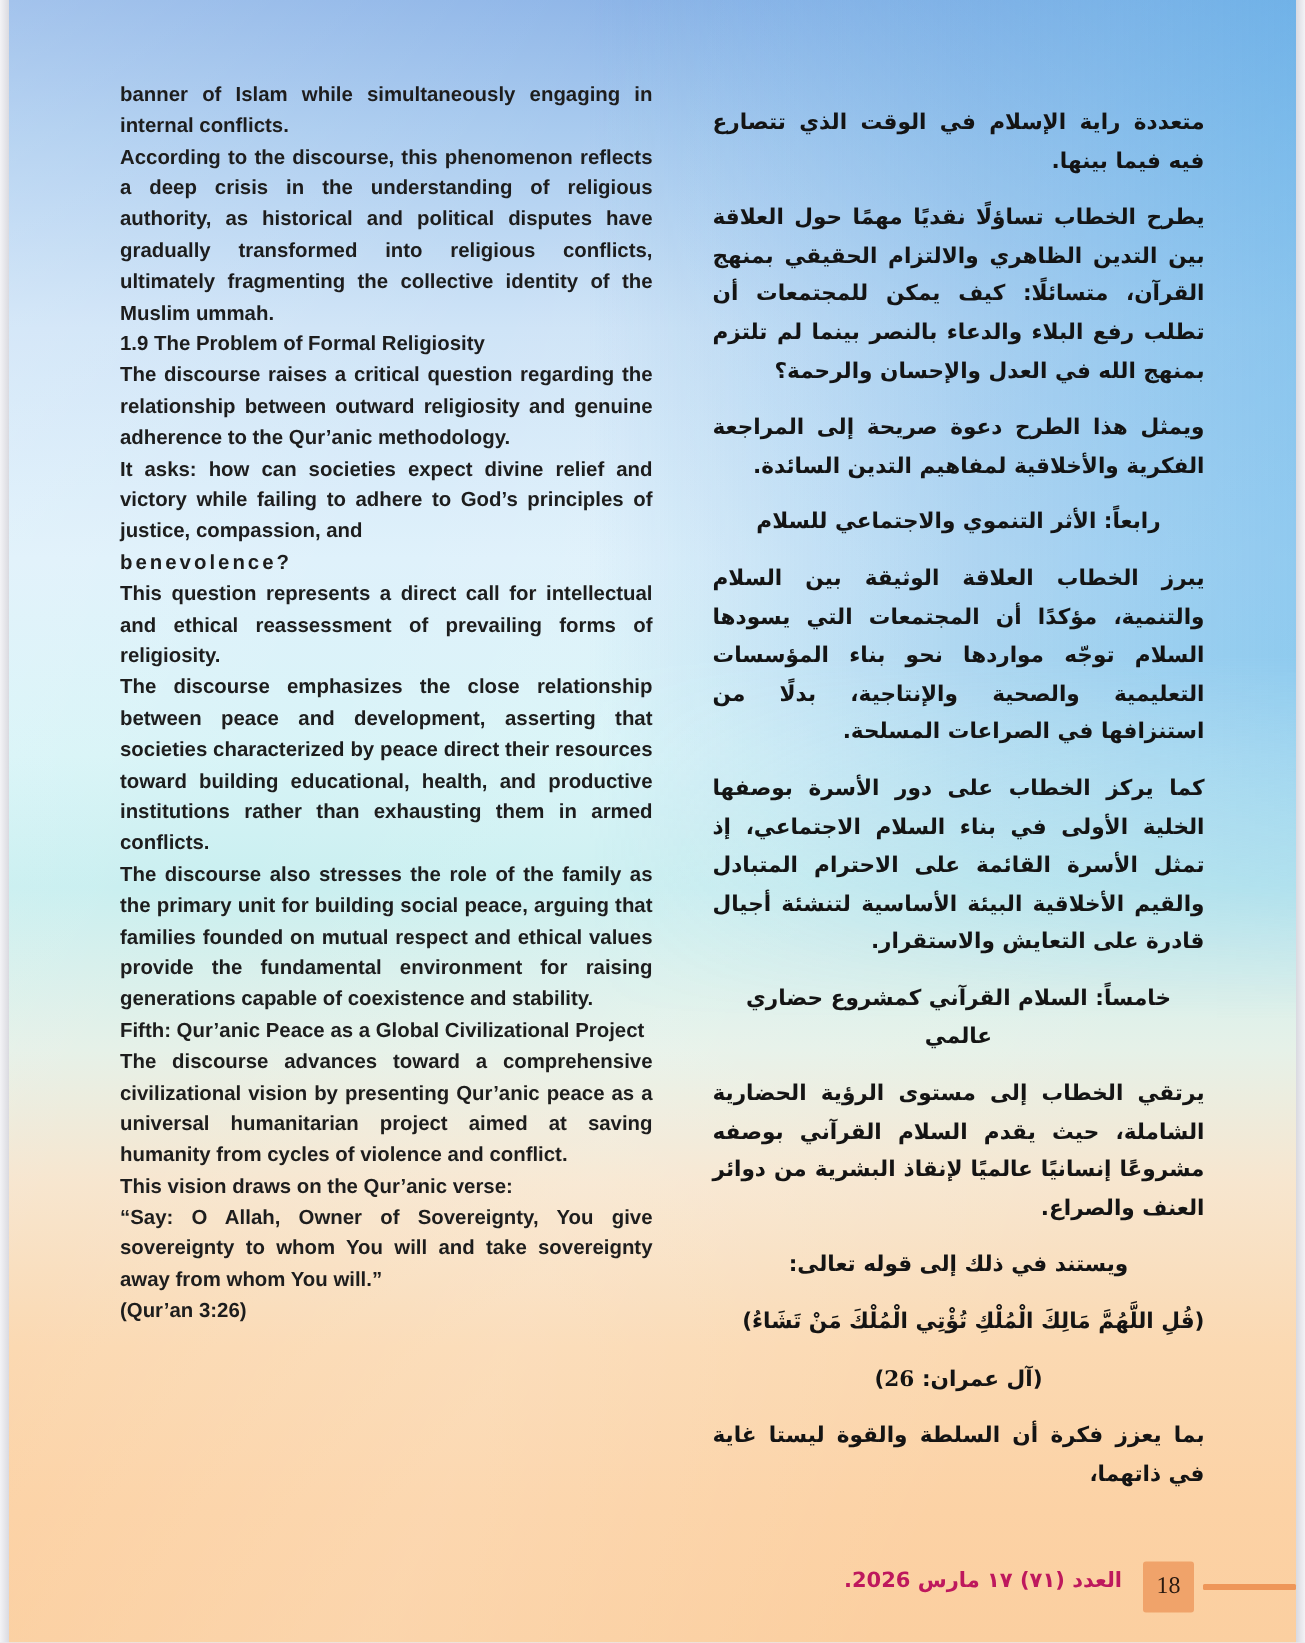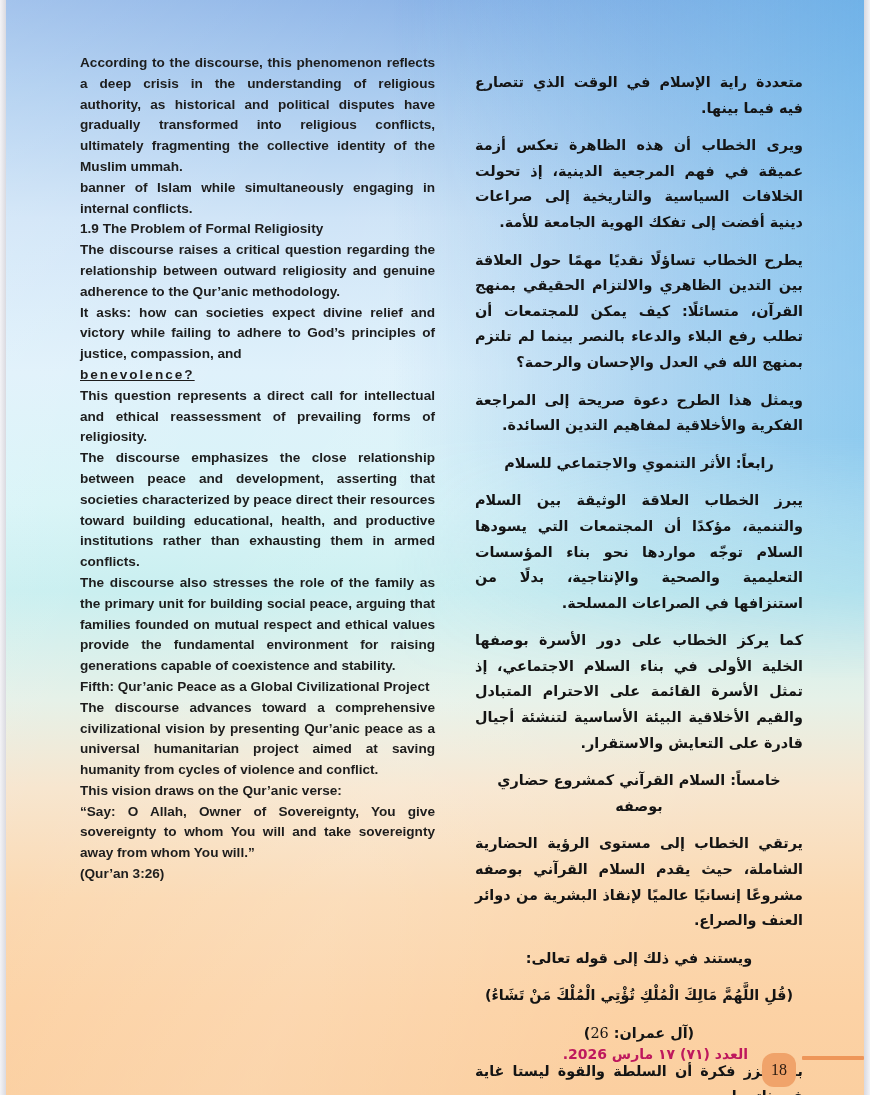--- a/index.html
+++ b/index.html
@@ -41,88 +41,87 @@
     background: linear-gradient(90deg, #f3f3f6, #dadae0);
   }
   .col-en {
     position: absolute; left: 80px; top: 53px; width: 355px;
     font-family: "Liberation Sans", sans-serif;
     font-weight: bold; font-size: 13.6px; line-height: 20.8px;
     color: #1d1d1d; text-align: justify; z-index: 2;
   }
   .col-en p { margin: 0; }
   .col-en .head { font-weight: bold; text-align: left; }
-  .col-en .spaced { letter-spacing: 2px; text-decoration: underline; }
+  .col-en .spaced { letter-spacing: 2px; }
   .col-ar {
     position: absolute; left: 463px; top: 58px; width: 352px;
     direction: rtl;
     font-family: "DejaVu Sans", sans-serif;
     font-weight: bold; font-size: 14.4px; line-height: 25.6px;
     color: #141414; text-align: justify; z-index: 2;
   }
   .col-ar p { margin: 12px; }
   .col-ar .ar-head { font-weight: bold; }
   .col-ar .ar-head .num { font-family: "DejaVu Serif", serif; font-weight: normal; font-size: 15px; }
   .col-ar .center { text-align: center; }
-  .col-ar .verse { text-align: center; font-weight: bold; }
+  .col-ar .verse { text-align: right; font-weight: bold; }
   .col-ar .ref { text-align: center; }
-  .col-ar .ref .num { font-family: "DejaVu Serif", serif; font-weight: normal; }
+  .col-ar .ref .num { font-family: "DejaVu Serif", serif; font-weight: bold; }
   .footer {
     position: absolute; left: 0; top: 1038px; width: 870px; height: 40px; z-index: 3;
   }
   .footer-text {
     position: absolute; left: 518px; top: 8px; width: 230px; text-align: right;
     direction: rtl;
     font-family: "DejaVu Sans", sans-serif; font-weight: bold; font-size: 14px; color: #be185d;
   }
   .page-badge {
     position: absolute; left: 762px; top: 3px; width: 34px; height: 34px;
     background: #f0a36a;
-    border-radius: 12px;
+    border-radius: 2px;
     display: flex; align-items: center; justify-content: center;
-    font-family: "Liberation Serif", serif; font-size: 16px; color: #2a1a10; margin-top: 12px;
+    font-family: "Liberation Serif", serif; font-size: 16px; color: #2a1a10;
   }
   .page-rule {
     position: absolute; left: 802px; top: 18px; width: 62px; height: 4px;
     background: #ee9659; border-radius: 1px;
   }
 </style>
 </head>
 <body>
 
 <div class="left-edge"></div>
 <div class="page"></div>
 <div class="right-edge"></div>
 
 <div class="col-en">
+  <p>banner of Islam while simultaneously engaging in internal conflicts.</p>
   <p>According to the discourse, this phenomenon reflects a deep crisis in the understanding of religious authority, as historical and political disputes have gradually transformed into religious conflicts, ultimately fragmenting the collective identity of the Muslim ummah.</p>
-  <p>banner of Islam while simultaneously engaging in internal conflicts.</p>
   <p class="head">1.9 The Problem of Formal Religiosity</p>
   <p>The discourse raises a critical question regarding the relationship between outward religiosity and genuine adherence to the Qur’anic methodology.</p>
   <p>It asks: how can societies expect divine relief and victory while failing to adhere to God’s principles of justice, compassion, and</p>
   <p class="spaced">benevolence?</p>
   <p>This question represents a direct call for intellectual and ethical reassessment of prevailing forms of religiosity.</p>
   <p>The discourse emphasizes the close relationship between peace and development, asserting that societies characterized by peace direct their resources toward building educational, health, and productive institutions rather than exhausting them in armed conflicts.</p>
   <p>The discourse also stresses the role of the family as the primary unit for building social peace, arguing that families founded on mutual respect and ethical values provide the fundamental environment for raising generations capable of coexistence and stability.</p>
   <p class="head">Fifth: Qur’anic Peace as a Global Civilizational Project</p>
   <p>The discourse advances toward a comprehensive civilizational vision by presenting Qur’anic peace as a universal humanitarian project aimed at saving humanity from cycles of violence and conflict.</p>
   <p>This vision draws on the Qur’anic verse:</p>
   <p>“Say: O Allah, Owner of Sovereignty, You give sovereignty to whom You will and take sovereignty away from whom You will.”</p>
   <p>(Qur’an 3:26)</p>
 </div>
 
 <div class="col-ar">
   <p>متعددة راية الإسلام في الوقت الذي تتصارع فيه فيما بينها.</p>
-  <p>ويرى الخطاب أن هذه الظاهرة تعكس أزمة عميقة في فهم المرجعية الدينية، إذ تحولت الخلافات السياسية والتاريخية إلى صراعات دينية أفضت إلى تفكك الهوية الجامعة للأمة.</p>
   <p>يطرح الخطاب تساؤلًا نقديًا مهمًا حول العلاقة بين التدين الظاهري والالتزام الحقيقي بمنهج القرآن، متسائلًا: كيف يمكن للمجتمعات أن تطلب رفع البلاء والدعاء بالنصر بينما لم تلتزم بمنهج الله في العدل والإحسان والرحمة؟</p>
   <p>ويمثل هذا الطرح دعوة صريحة إلى المراجعة الفكرية والأخلاقية لمفاهيم التدين السائدة.</p>
   <p class="ar-head center">رابعاً: الأثر التنموي والاجتماعي للسلام</p>
   <p>يبرز الخطاب العلاقة الوثيقة بين السلام والتنمية، مؤكدًا أن المجتمعات التي يسودها السلام توجّه مواردها نحو بناء المؤسسات التعليمية والصحية والإنتاجية، بدلًا من استنزافها في الصراعات المسلحة.</p>
   <p>كما يركز الخطاب على دور الأسرة بوصفها الخلية الأولى في بناء السلام الاجتماعي، إذ تمثل الأسرة القائمة على الاحترام المتبادل والقيم الأخلاقية البيئة الأساسية لتنشئة أجيال قادرة على التعايش والاستقرار.</p>
-  <p class="ar-head center">خامساً: السلام القرآني كمشروع حضاري بوصفه</p>
+  <p class="ar-head center">خامساً: السلام القرآني كمشروع حضاري عالمي</p>
   <p>يرتقي الخطاب إلى مستوى الرؤية الحضارية الشاملة، حيث يقدم السلام القرآني بوصفه مشروعًا إنسانيًا عالميًا لإنقاذ البشرية من دوائر العنف والصراع.</p>
   <p class="center">ويستند في ذلك إلى قوله تعالى:</p>
   <p class="verse">(قُلِ اللَّهُمَّ مَالِكَ الْمُلْكِ تُؤْتِي الْمُلْكَ مَنْ تَشَاءُ)</p>
   <p class="ref">
     <span>(آل عمران: </span><span class="num">26</span><span>)</span>
   </p>
   <p>بما يعزز فكرة أن السلطة والقوة ليستا غاية في ذاتهما،</p>
 </div>
 
 <div class="footer">

